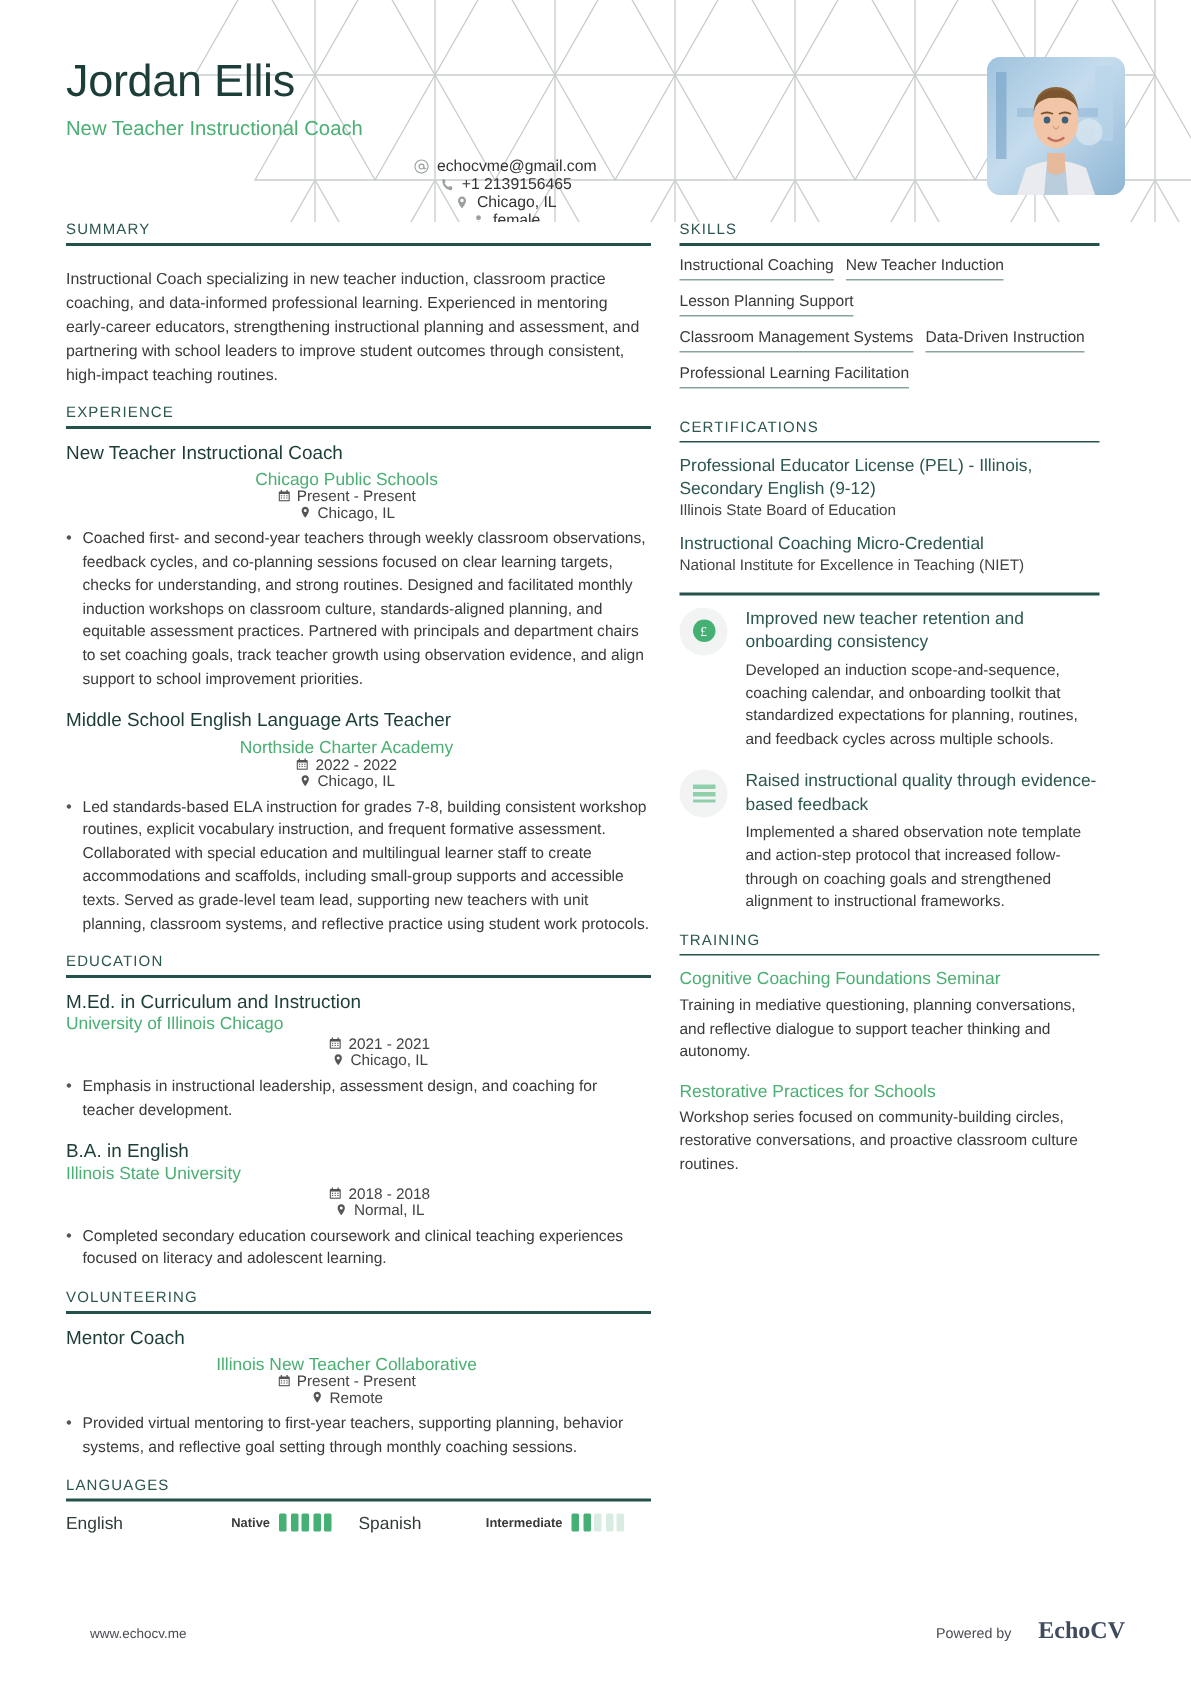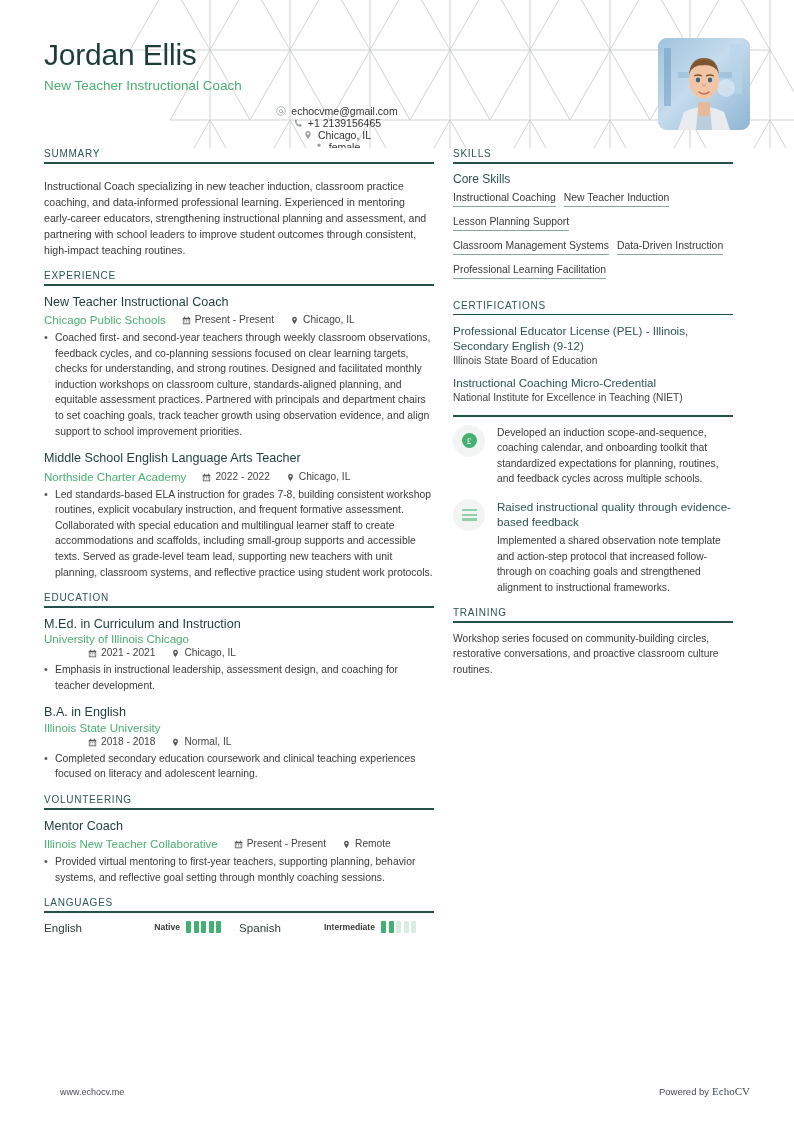--- a/index.html
+++ b/index.html
@@ -121,29 +121,30 @@
     color: #1d3d39;
     font-weight: 400;
     line-height: 1.3;
   }
   .entry-meta {
     display: flex;
     align-items: center;
     flex-wrap: wrap;
     margin-top: 3px;
     margin-bottom: 4px;
+    flex-direction: column;
   }
   .entry-org {
     font-size: 11.6px;
     color: #4aaf72;
     margin-right: 16px;
   }
   .meta-bit {
     display: flex;
-    align-items: flex-end;
+    align-items: flex-start;
     font-size: 10.2px;
     color: #444;
     margin-right: 16px;
     white-space: nowrap;
   }
   .meta-bit .ci { margin-right: 4px; color: #555; display: inline-flex; align-items: center; }
 
   .edu-meta { margin-top: 2px; padding-left: 44px; }
 
   ul.bullets { list-style: none; margin-top: 2px; }
@@ -295,24 +296,24 @@
     bottom: 26px;
     left: 60px;
     right: 44px;
     display: flex;
     justify-content: space-between;
     align-items: baseline;
   }
   .footer-url { font-size: 9px; color: #4b4b55; }
   .footer-right { font-size: 9.5px; color: #4b4b55; }
   .footer-brand {
-    font-size: 11px;
+    font-size: 16px;
     color: #3f4a5c;
-    font-weight: 400;
-    margin-left: 3px;
+    font-weight: 700;
+    margin-left: 18px;
     font-family: "Liberation Serif", serif;
   }
 </style>
 </head>
 <body>
 
 <div class="page">
 
   <div class="header">
 
@@ -682,21 +683,20 @@
         </div>
       </div>
 
     </div>
 
     <div class="col-right">
 
       <div class="section">
         <div class="section-title">SKILLS</div>
         <div class="section-rule"></div>
-        <div class="skill-group-name">Core Skills</div>
         <div class="skill-list">
           <span class="skill-chip">Instructional Coaching</span>
           <span class="skill-chip">New Teacher Induction</span>
           <span class="skill-chip">Lesson Planning Support</span>
           <span class="skill-chip">Classroom Management Systems</span>
           <span class="skill-chip">Data-Driven Instruction</span>
           <span class="skill-chip">Professional Learning Facilitation</span>
         </div>
       </div>
 
@@ -715,20 +715,21 @@
       </div>
 
       <div class="section">
         <div class="section-rule"></div>
 
         <div class="achv">
           <div class="achv-icon">
             <span class="coin">£</span>
           </div>
           <div class="achv-body">
+            <div class="achv-title">Improved new teacher retention and onboarding consistency</div>
             <div class="achv-desc">Developed an induction scope-and-sequence, coaching calendar, and onboarding toolkit that standardized expectations for planning, routines, and feedback cycles across multiple schools.</div>
           </div>
         </div>
 
         <div class="achv">
           <div class="achv-icon">
             <span class="lines-icon">
               <span></span>
                 <span></span>
                 <span></span>
@@ -739,20 +740,25 @@
             <div class="achv-desc">Implemented a shared observation note template and action-step protocol that increased follow-through on coaching goals and strengthened alignment to instructional frameworks.</div>
           </div>
         </div>
       </div>
 
       <div class="section">
         <div class="section-title">TRAINING</div>
         <div class="section-rule"></div>
 
         <div class="train">
+          <div class="train-name">Cognitive Coaching Foundations Seminar</div>
+          <div class="train-desc">Training in mediative questioning, planning conversations, and reflective dialogue to support teacher thinking and autonomy.</div>
+        </div>
+        <div class="train">
+          <div class="train-name">Restorative Practices for Schools</div>
           <div class="train-desc">Workshop series focused on community-building circles, restorative conversations, and proactive classroom culture routines.</div>
         </div>
       </div>
 
     </div>
   </div>
 
   <div class="footer">
     <div class="footer-url">www.echocv.me</div>
     <div class="footer-right">

